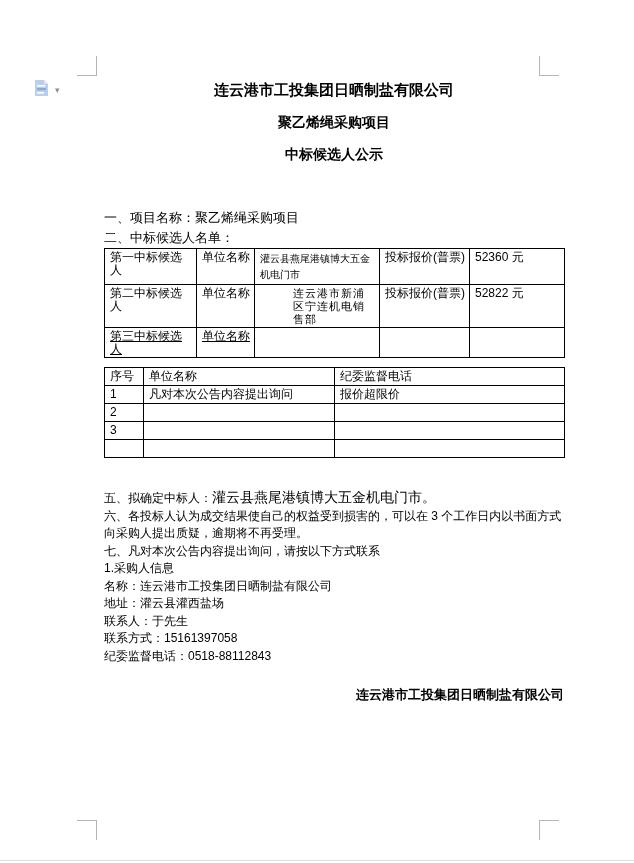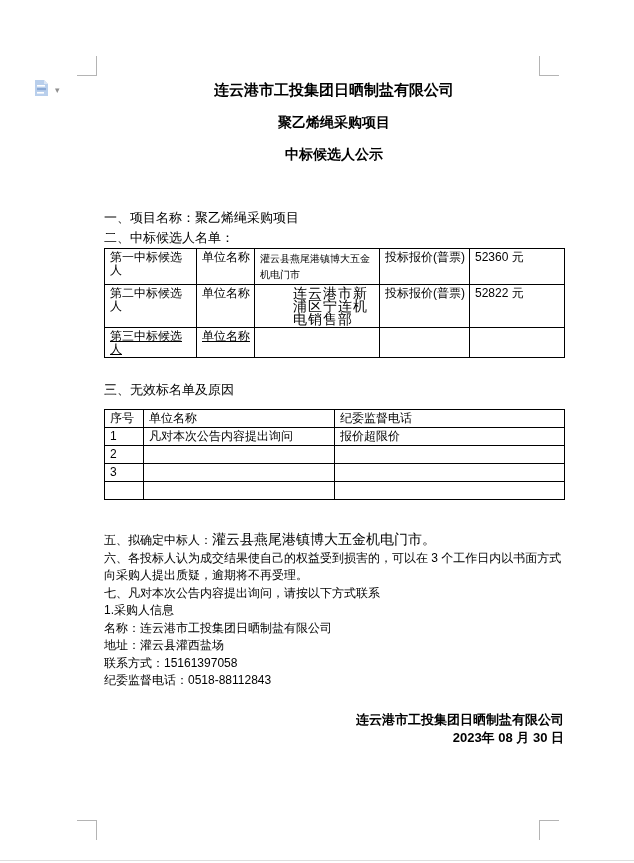--- a/index.html
+++ b/index.html
@@ -53,21 +53,21 @@
     padding:2px 4px 1px 5px;
     vertical-align:top;
     line-height:13px;
     overflow:hidden;
     white-space:normal;
   }
   .candidates-table { margin-top:0; }
   .candidates-table tr.tall td { height:30px; }
   .candidates-table tr.short td { height:15px;text-decoration:underline; }
   .cell-company-1 { font-size:10px; line-height:16px; }
-  .cell-company-2 { font-size:14px; letter-spacing:1px;padding-left:38px; }
+  .cell-company-2 { font-size:11px; letter-spacing:1px;padding-left:38px; }
 
   .sec3-heading { margin-top:22px; }
   .invalid-table { margin-top:9px; }
   .invalid-table td { height:13px; line-height:13px; padding:2px 4px 2px 5px; }
 
   .block-5 { margin-top:31px; }
   .sec5-company { font-size:14px; }
 
   .contact-line { margin:0; }
 
@@ -131,21 +131,20 @@
       <tr class="short">
         <td>第三中标候选人</td>
         <td>单位名称</td>
         <td></td>
         <td></td>
         <td></td>
       </tr>
     </tbody>
   </table>
 
-  <p class="para sec3-heading">三、无效标名单及原因</p>
 
   <table class="invalid-table">
     <colgroup>
       <col style="width:39px">
         <col style="width:191px">
         <col style="width:230px">
     </colgroup>
     <tbody>
       <tr>
         <td>序号</td>
@@ -175,22 +174,22 @@
     </tbody>
   </table>
 
   <div class="block-5">
     <p class="para-body"><span>五、拟确定中标人：</span><span class="sec5-company">灌云县燕尾港镇博大五金机电门市。</span></p>
     <p class="para-body">六、各投标人认为成交结果使自己的权益受到损害的，可以在 3 个工作日内以书面方式向采购人提出质疑，逾期将不再受理。</p>
     <p class="para-body">七、凡对本次公告内容提出询问，请按以下方式联系</p>
     <p class="para-body">1.采购人信息</p>
     <p class="para-body contact-line">名称：连云港市工投集团日晒制盐有限公司</p>
     <p class="para-body contact-line">地址：灌云县灌西盐场</p>
+    <p class="para-body contact-line">联系人：于先生</p>
     <p class="para-body contact-line">联系方式：15161397058</p>
     <p class="para-body contact-line">纪委监督电话：0518-88112843</p>
   </div>
 
   <div class="signature">
     <div>连云港市工投集团日晒制盐有限公司</div>
-    <div>2023年 08 月 30 日</div>
   </div>
 
 </div>
 
 </body></html>

